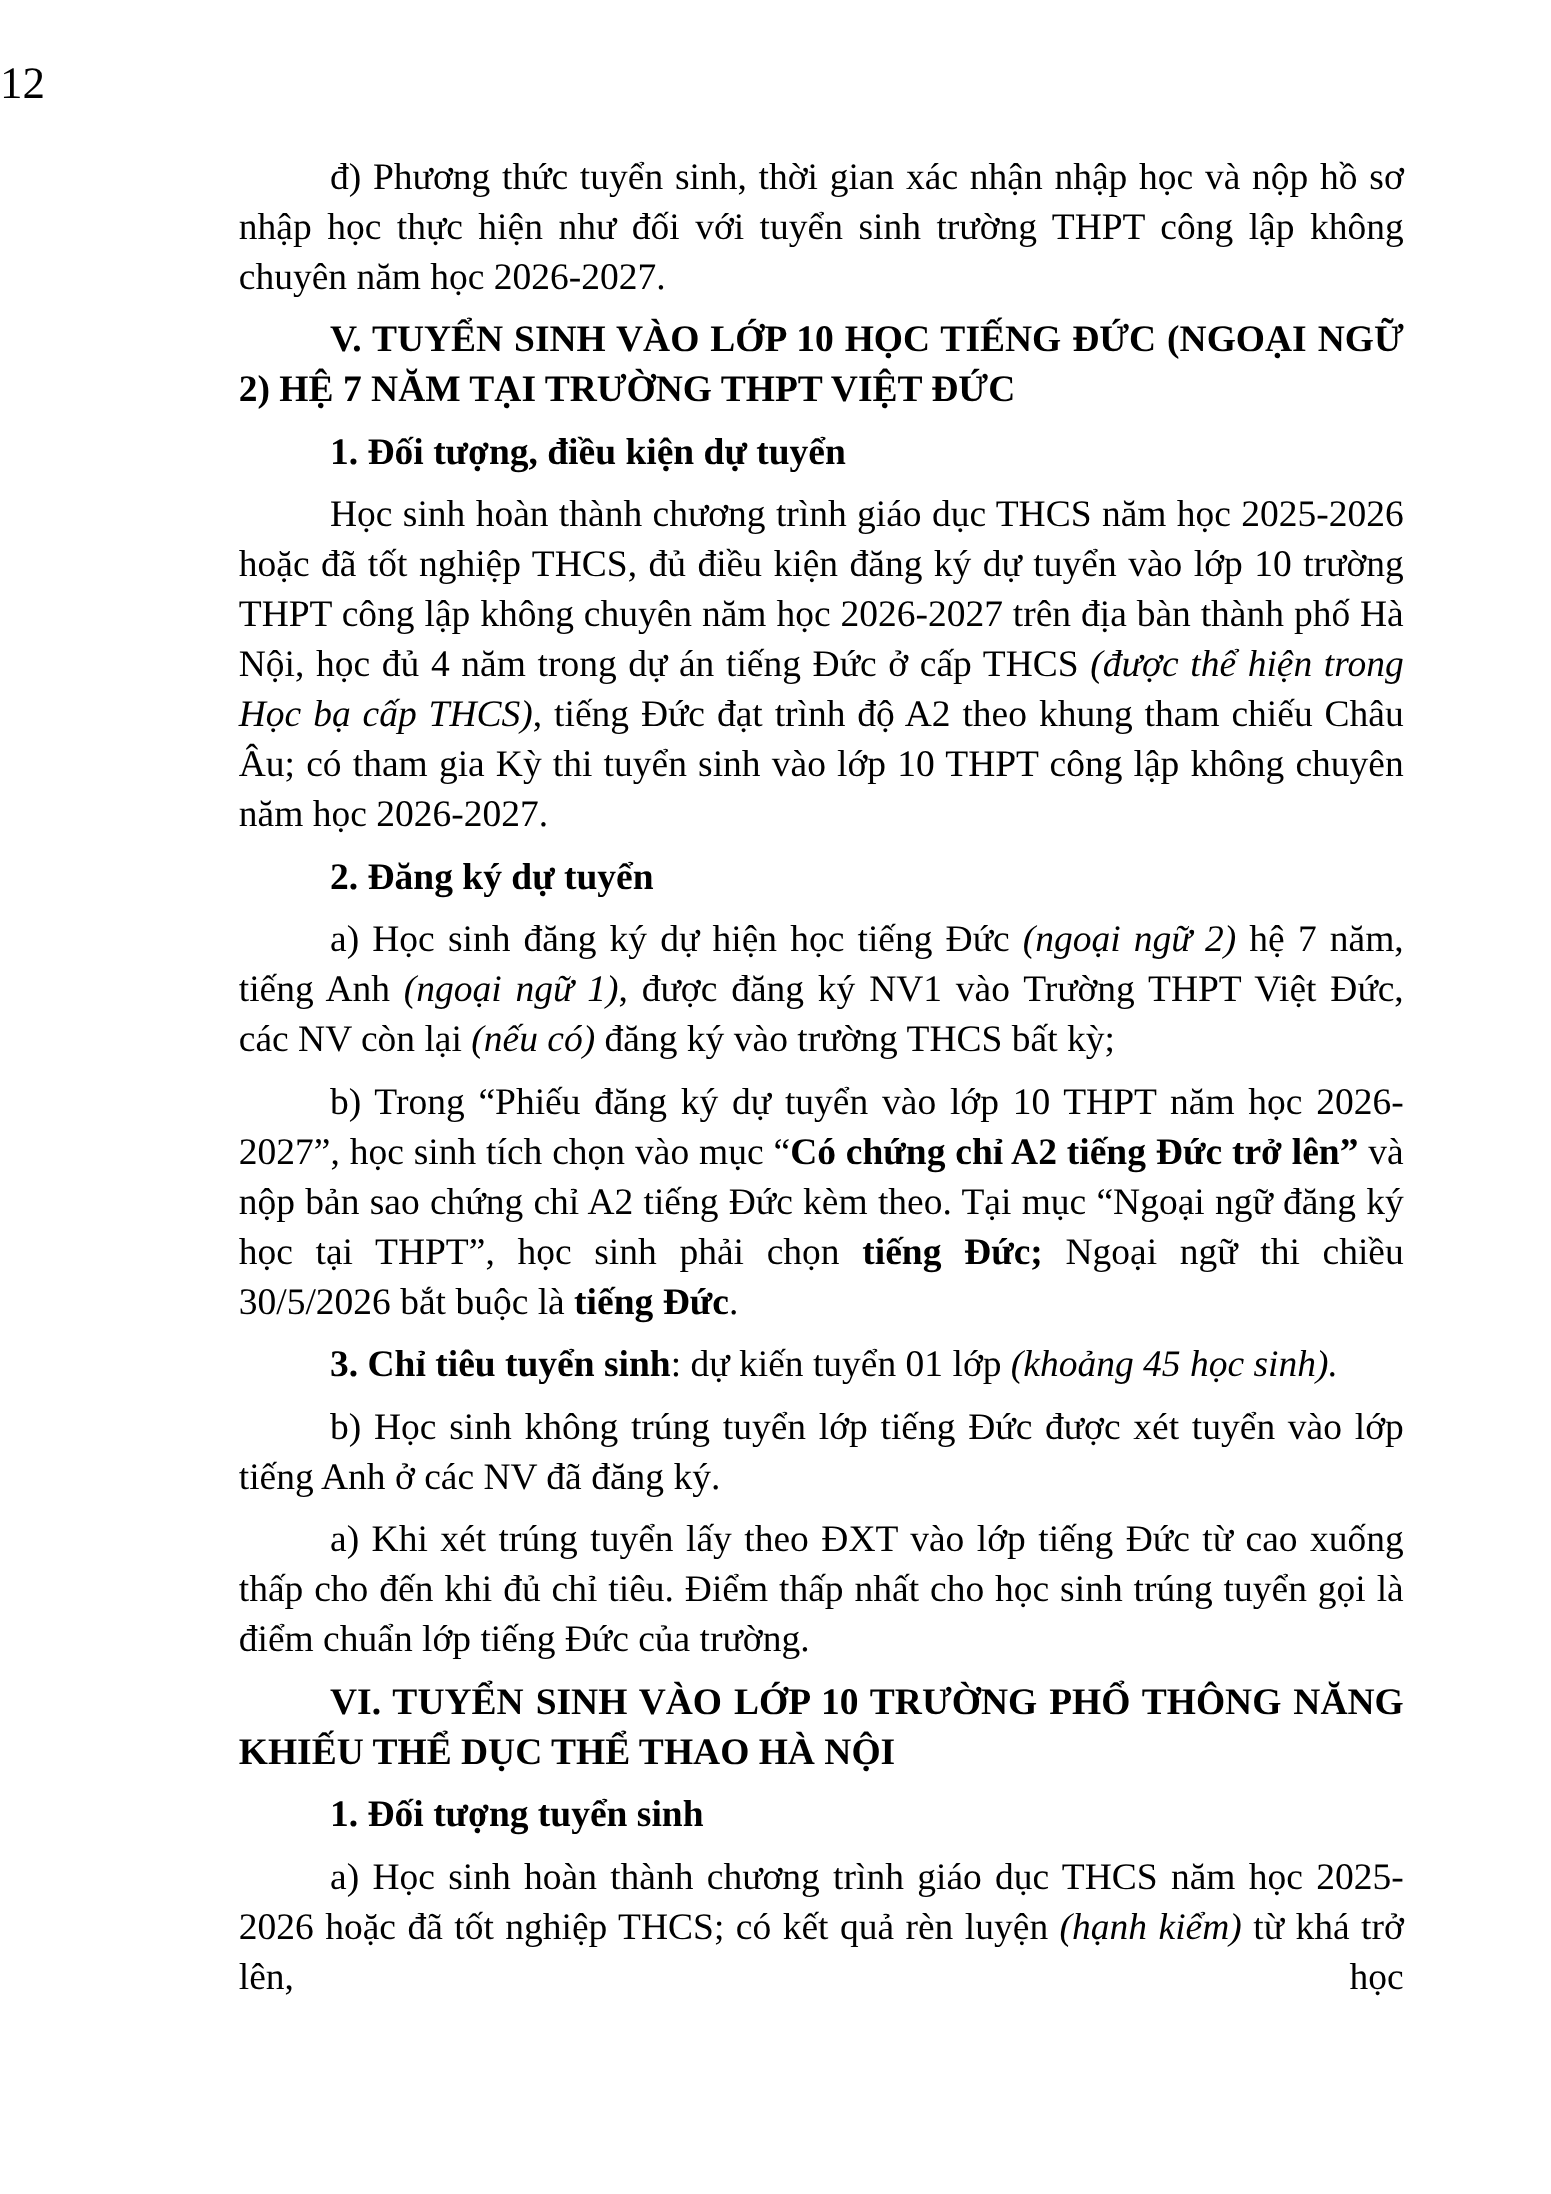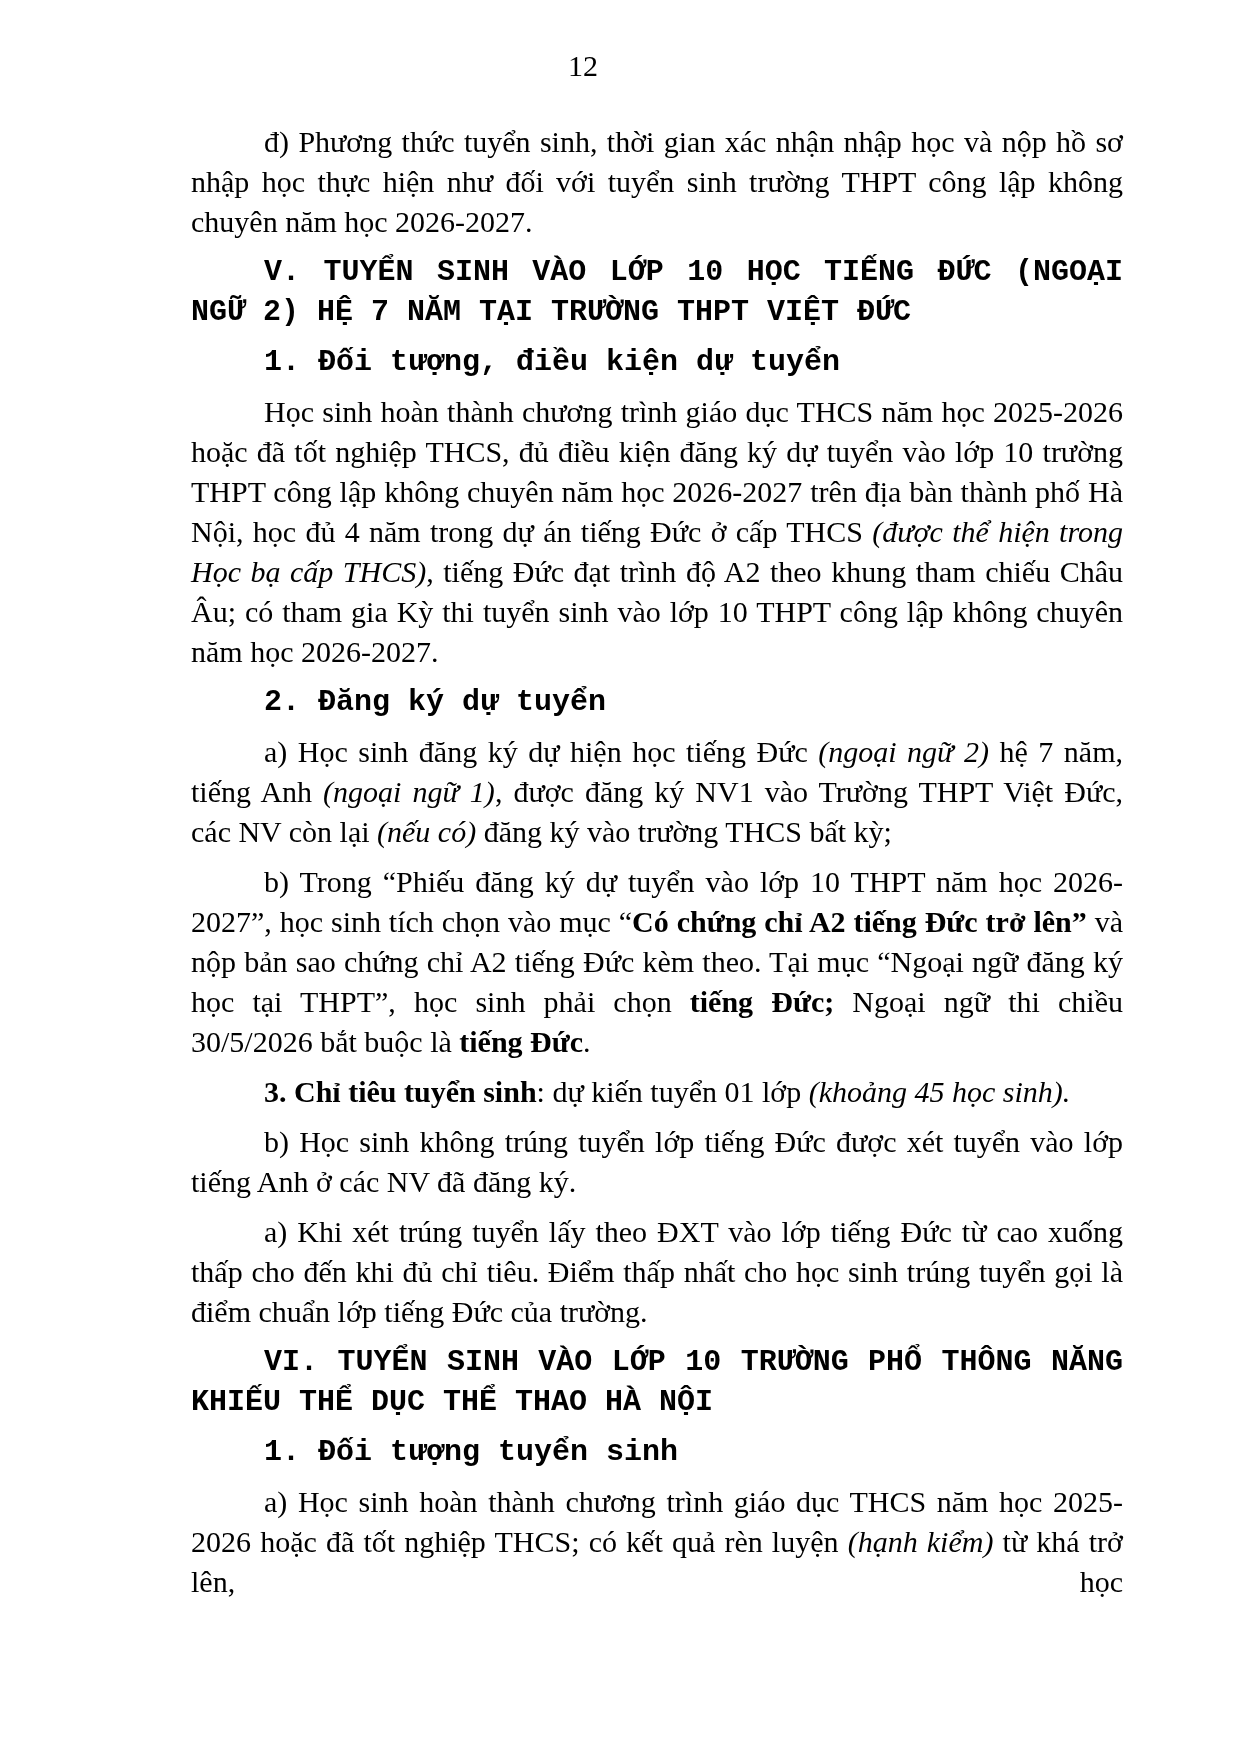--- a/index.html
+++ b/index.html
@@ -14,22 +14,22 @@
     background: #ffffff;
     overflow: hidden;
     font-family: "Liberation Serif", "DejaVu Serif", serif;
     color: #000000;
   }
   .page-number {
     position: absolute;
     top: 46px;
     left: 0;
     width: 1166px;
-    text-align: center;
-    font-size: 30px;
+    text-align: left;
+    font-size: 36px;
     line-height: 40px;
   }
   .content {
     position: absolute;
     top: 122px;
     left: 177px;
     width: 946px;
     font-size: 30px;
     line-height: 40px;
   }
@@ -37,21 +37,20 @@
     margin: 10px 0 0 14px;
     padding: 0;
     text-indent: 73px;
     text-align: justify;
   }
   .para:first-child {
     margin-top: 0;
   }
   .para.heading {
     font-weight: bold;
-    font-family: Liberation Mono, monospace;
   }
   .para.cut {
     text-align-last: justify;
   }
   .r-n { font-weight: normal; font-style: normal; }
   .r-b { font-weight: bold; font-style: normal; }
   .r-i { font-weight: normal; font-style: italic; }
 </style>
 </head>
 <body>

